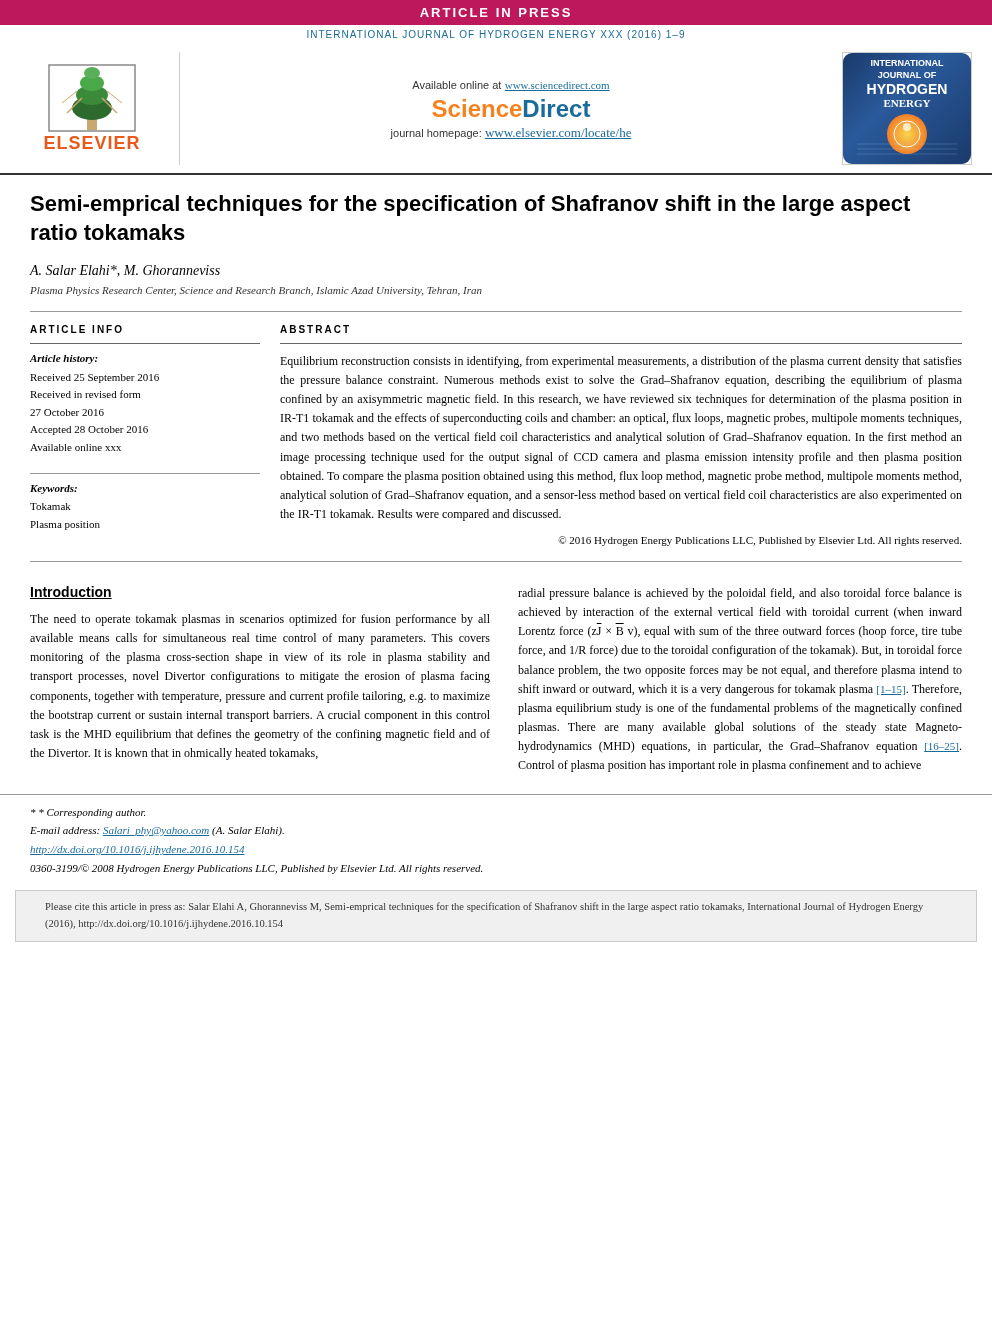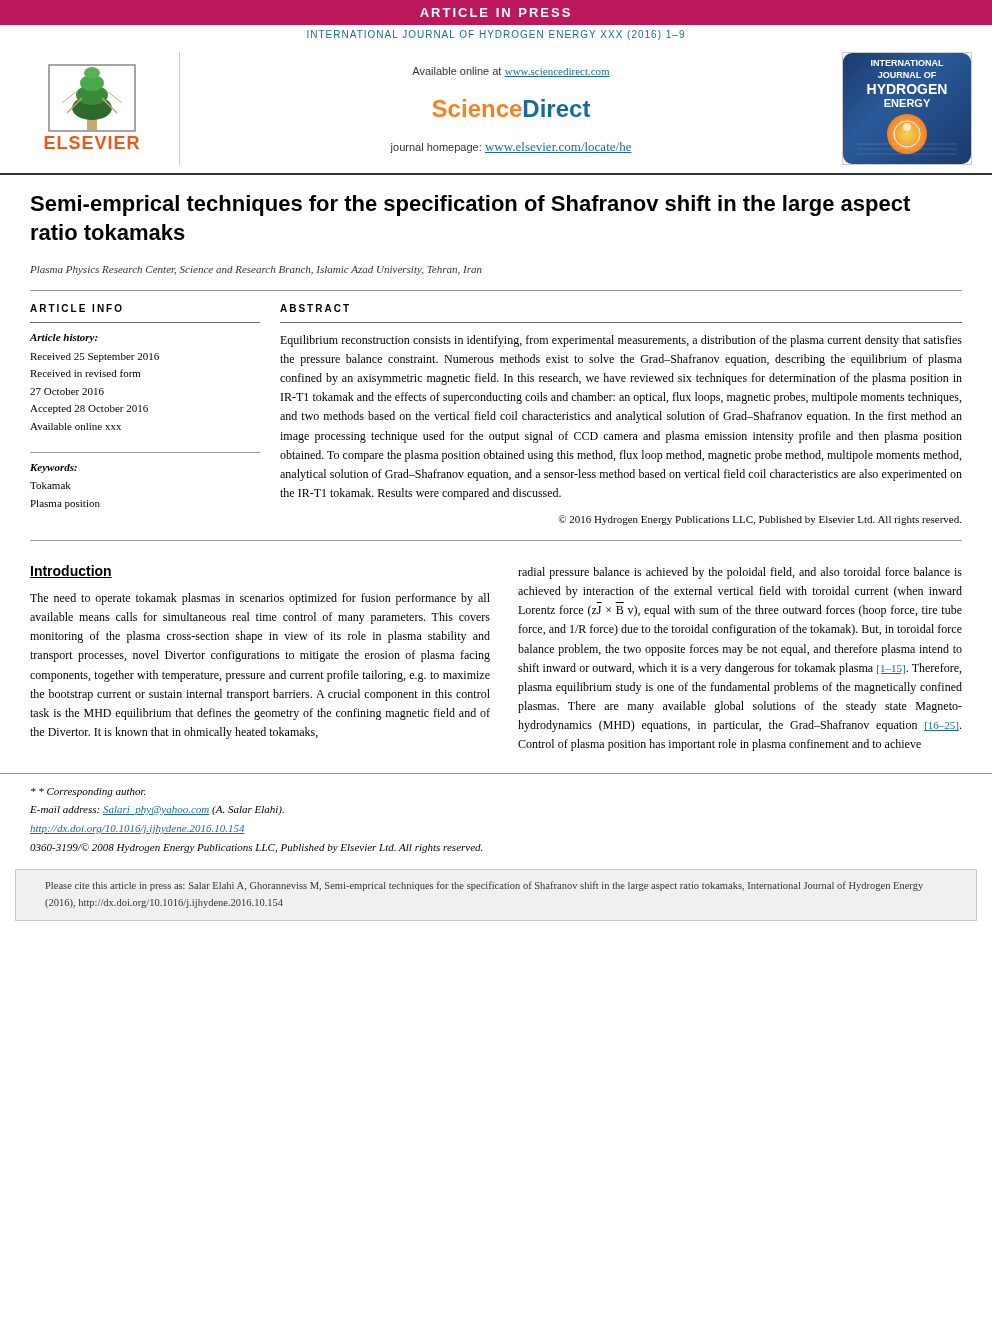--- a/index.html
+++ b/index.html
@@ -73,21 +73,21 @@
       font-family: Arial, sans-serif;
       letter-spacing: 1px;
     }
 
     .top-header-center {
       flex: 1;
       display: flex;
       flex-direction: column;
       align-items: center;
       justify-content: center;
-      gap: 16px;
+      gap: 2px;
     }
 
     .available-online {
       font-size: 11px;
       font-family: Arial, sans-serif;
       color: #333;
     }
 
     .science-direct-link {
       color: #1a6b9a;
@@ -149,21 +149,21 @@
       font-weight: bold;
       color: #fff;
       font-family: Arial, sans-serif;
       text-transform: uppercase;
     }
 
     .journal-cover-energy {
       font-size: 11px;
       font-weight: bold;
       color: #fff;
-      font-family: Liberation Sans, sans-serif;
+      font-family: Liberation Serif, serif;
       text-transform: uppercase;
     }
 
     .journal-cover-circle {
       width: 40px;
       height: 40px;
       background: radial-gradient(circle, #f8d64e, #f05a1b);
       border-radius: 50%;
       margin: 5px;
       position: relative;
@@ -403,20 +403,21 @@
       </svg>
     </div>
   </div>
 
 </div>
 
 <div class="main-content">
 
   <h1 class="article-title">Semi-emprical techniques for the specification of Shafranov shift in the large aspect ratio tokamaks</h1>
 
+  <div class="authors">A. Salar Elahi*, M. Ghoranneviss</div>
 
   <div class="affiliation">Plasma Physics Research Center, Science and Research Branch, Islamic Azad University, Tehran, Iran</div>
 
   <hr class="horizontal-rule">
 
   <div class="two-col">
 
     <div class="col-left">
       <div class="section-heading">ARTICLE INFO</div>
 

